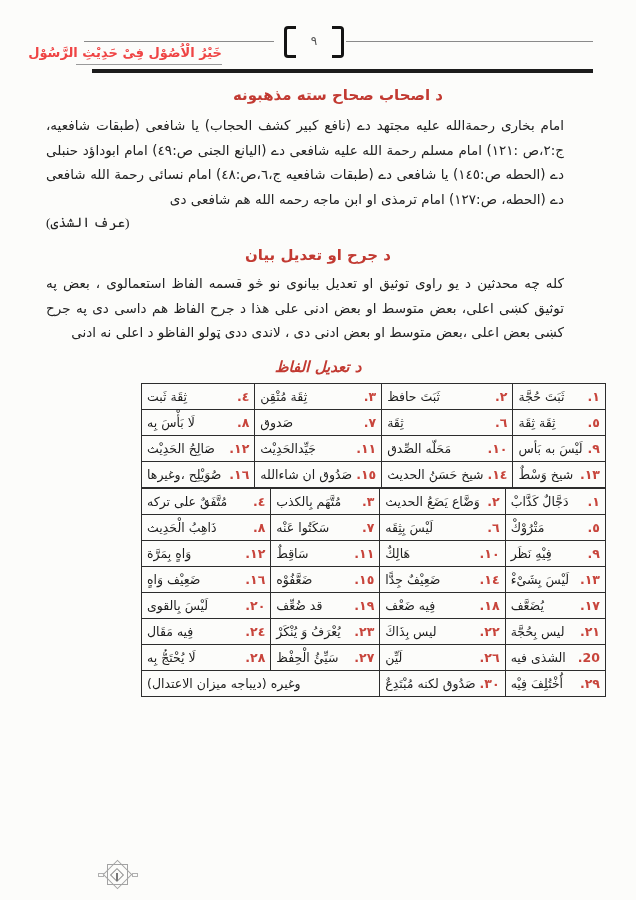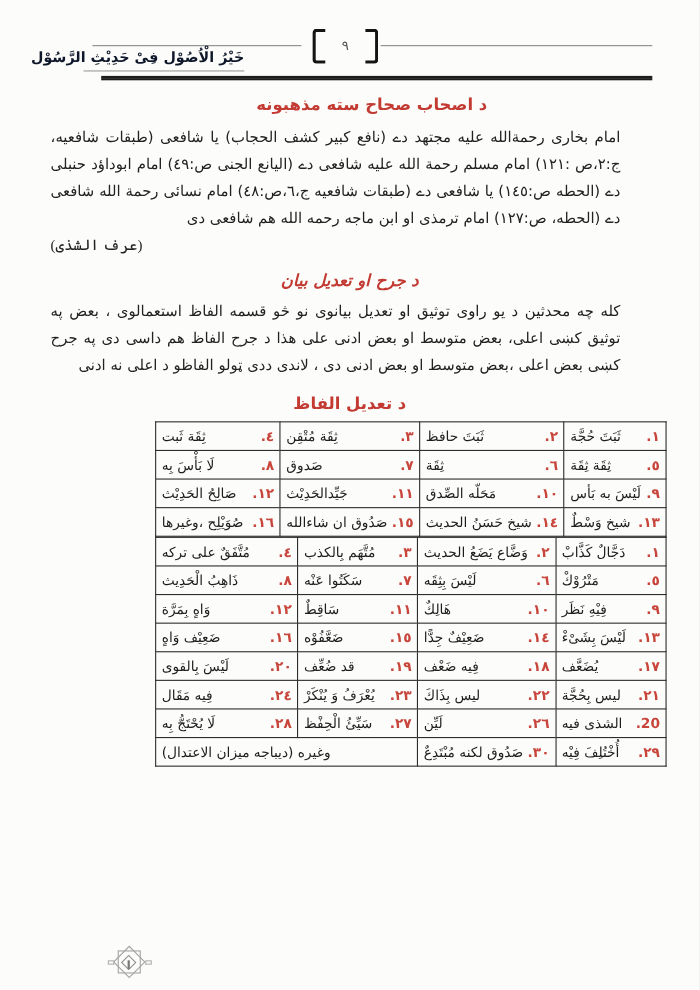--- a/index.html
+++ b/index.html
@@ -13,30 +13,30 @@
   .hline { position:absolute; height:1px; background:#8a8a8a; }
   .hline.left  { top:41px; left:84px;  width:190px; }
   .hline.right { top:41px; left:346px; width:247px; }
   .bracket-group { position:absolute; top:25px; left:284px; width:60px; height:34px;
     display:flex; justify-content:space-between; align-items:center; direction:ltr; }
   .bk { width:12px; height:32px; border:3px solid #141414; }
   .bk.l { border-right:none; border-top-left-radius:4px; border-bottom-left-radius:4px; }
   .bk.r { border-left:none; border-top-right-radius:4px; border-bottom-right-radius:4px; }
   .pagenum { font-size:12px; color:#555; padding-bottom:2px; }
   .book-title { position:absolute; top:45px; left:76px; width:146px; text-align:center;
-    font-size:13px; font-weight:bold; color:#0f172a; letter-spacing:0;
+    font-size:13px; font-weight:bold; color:#ef4444; letter-spacing:0;
     border-bottom:1px solid #9a9a9a; padding-bottom:4px; white-space:nowrap; }
   .double-rule { position:absolute; top:69px; left:92px; width:501px; height:4px;
     border-top:2px solid #1c1c1c; border-bottom:2px solid #1c1c1c; }
   
   .main { position:absolute; top:80px; left:0; right:0; }
   .red-heading { text-align:center; font-size:15px; font-weight:bold; color:#c23a32; }
   .red-heading.h1 { margin:6px 0 9px;padding-left:40px; }
-  .red-heading.h2 { margin:11px 0 7px;font-style:italic; }
-  .red-heading.h3 { margin:13px 0 7px; }
+  .red-heading.h2 { margin:11px 0 7px; }
+  .red-heading.h3 { margin:13px 0 7px;font-style:italic; }
   .red-heading.h4 { margin:15px 0 7px; }
   .para { margin:0 72px 0 46px; direction:rtl; text-align:justify;
     font-size:13.5px; line-height:24.5px; color:#222; }
   .cite-line { margin:0 72px 2px 46px; text-align:left; font-size:13.5px; line-height:24px; color:#222;font-family:Liberation Serif, serif; }
   .center-line { margin:0 72px 0 46px; text-align:center; font-size:13.5px; line-height:24px; color:#222; }
   
   .tbl-wrap { width:465px; margin:0 30px 0 auto; }
   table { width:100%; border-collapse:collapse; direction:rtl; }
   td { border:1px solid #2d2d2d; height:26px; padding:2px 5px;
     font-size:12.5px; color:#1d1d1d; vertical-align:middle; }

